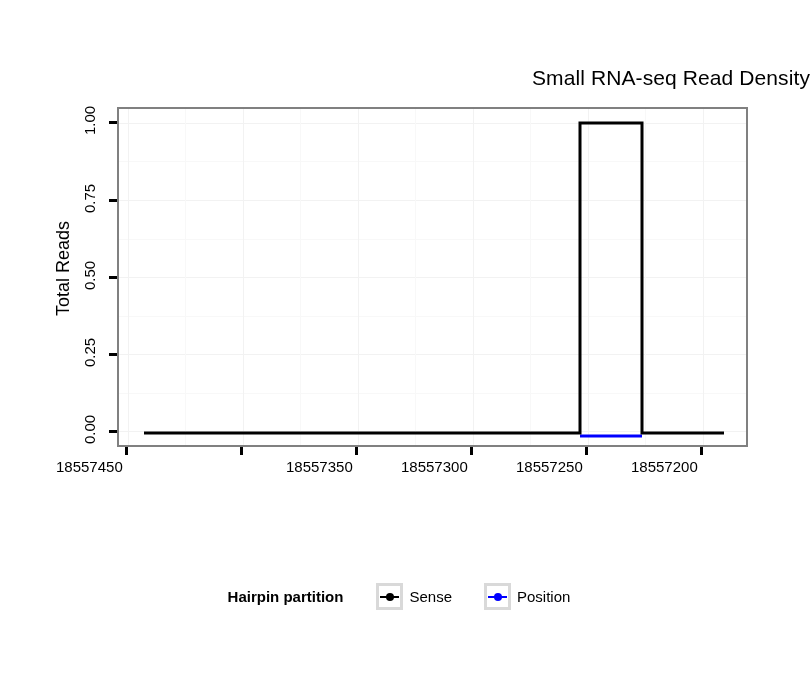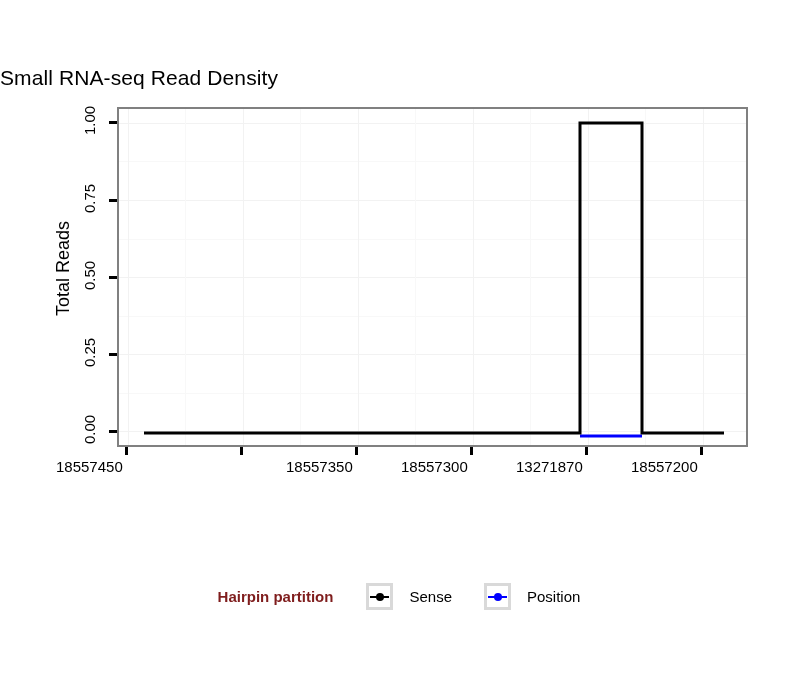--- a/index.html
+++ b/index.html
@@ -21,21 +21,21 @@
     width: 810px;
     height: 690px;
   }
 
   
   .chart-title {
     position: absolute;
     left: 0;
     top: 66px;
     width: 810px;
-    text-align: left;
+    text-align: right;
     font-size: 21px;
     color: #000000;
     letter-spacing: 0.1px;
   }
 
   
   .panel {
     position: absolute;
     left: 117px;
     top: 107px;
@@ -148,27 +148,27 @@
     top: 583px;
     width: 810px;
     display: flex;
     align-items: center;
     justify-content: center;
     gap: 0px;
   }
   .legend-title {
     font-size: 15px;
     font-weight: bold;
-    color: #7f1d1d;
+    color: #000000;
     margin-right: 13px;
   }
   .legend-item {
     display: flex;
     align-items: center;
-    gap: 16px;
+    gap: 6px;
     margin-right: 12px;
     padding-left: 20px;
   }
   .legend-key {
     width: 27px;
     height: 27px;
     background: #ffffff;
     border: 3px solid #d9d9d9;
     box-sizing: border-box;
     position: relative;
@@ -241,21 +241,21 @@
   <div class="tick-x" style="left:125px;"></div>
   <div class="tick-x" style="left:240px;"></div>
   <div class="tick-x" style="left:355px;"></div>
   <div class="tick-x" style="left:470px;"></div>
   <div class="tick-x" style="left:585px;"></div>
   <div class="tick-x" style="left:700px;"></div>
 
   <div class="ticklabel-x" style="left:126px;">18557450</div>
   <div class="ticklabel-x" style="left:356px;">18557350</div>
   <div class="ticklabel-x" style="left:471px;">18557300</div>
-  <div class="ticklabel-x" style="left:586px;">13271870</div>
+  <div class="ticklabel-x" style="left:586px;">18557250</div>
   <div class="ticklabel-x" style="left:701px;">18557200</div>
 
   <div class="tick-y" style="top:430px;"></div>
   <div class="tick-y" style="top:353px;"></div>
   <div class="tick-y" style="top:276px;"></div>
   <div class="tick-y" style="top:199px;"></div>
   <div class="tick-y" style="top:121px;"></div>
 
   <div class="ticklabel-y" style="top:421px;"><span>0.00</span></div>
   <div class="ticklabel-y" style="top:344px;"><span>0.25</span></div>

